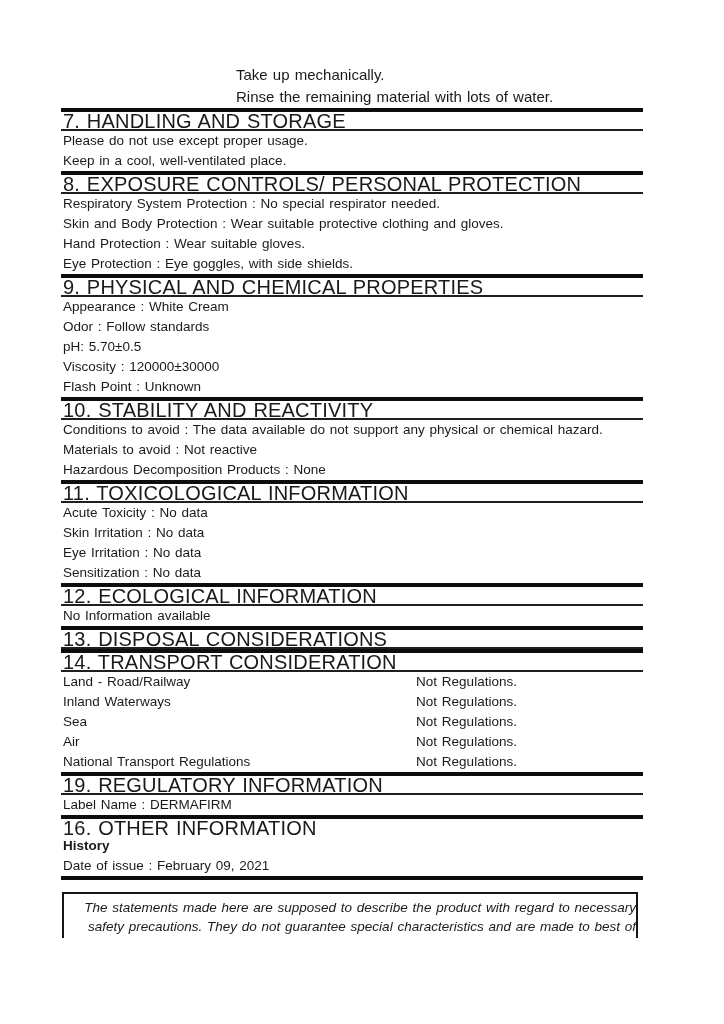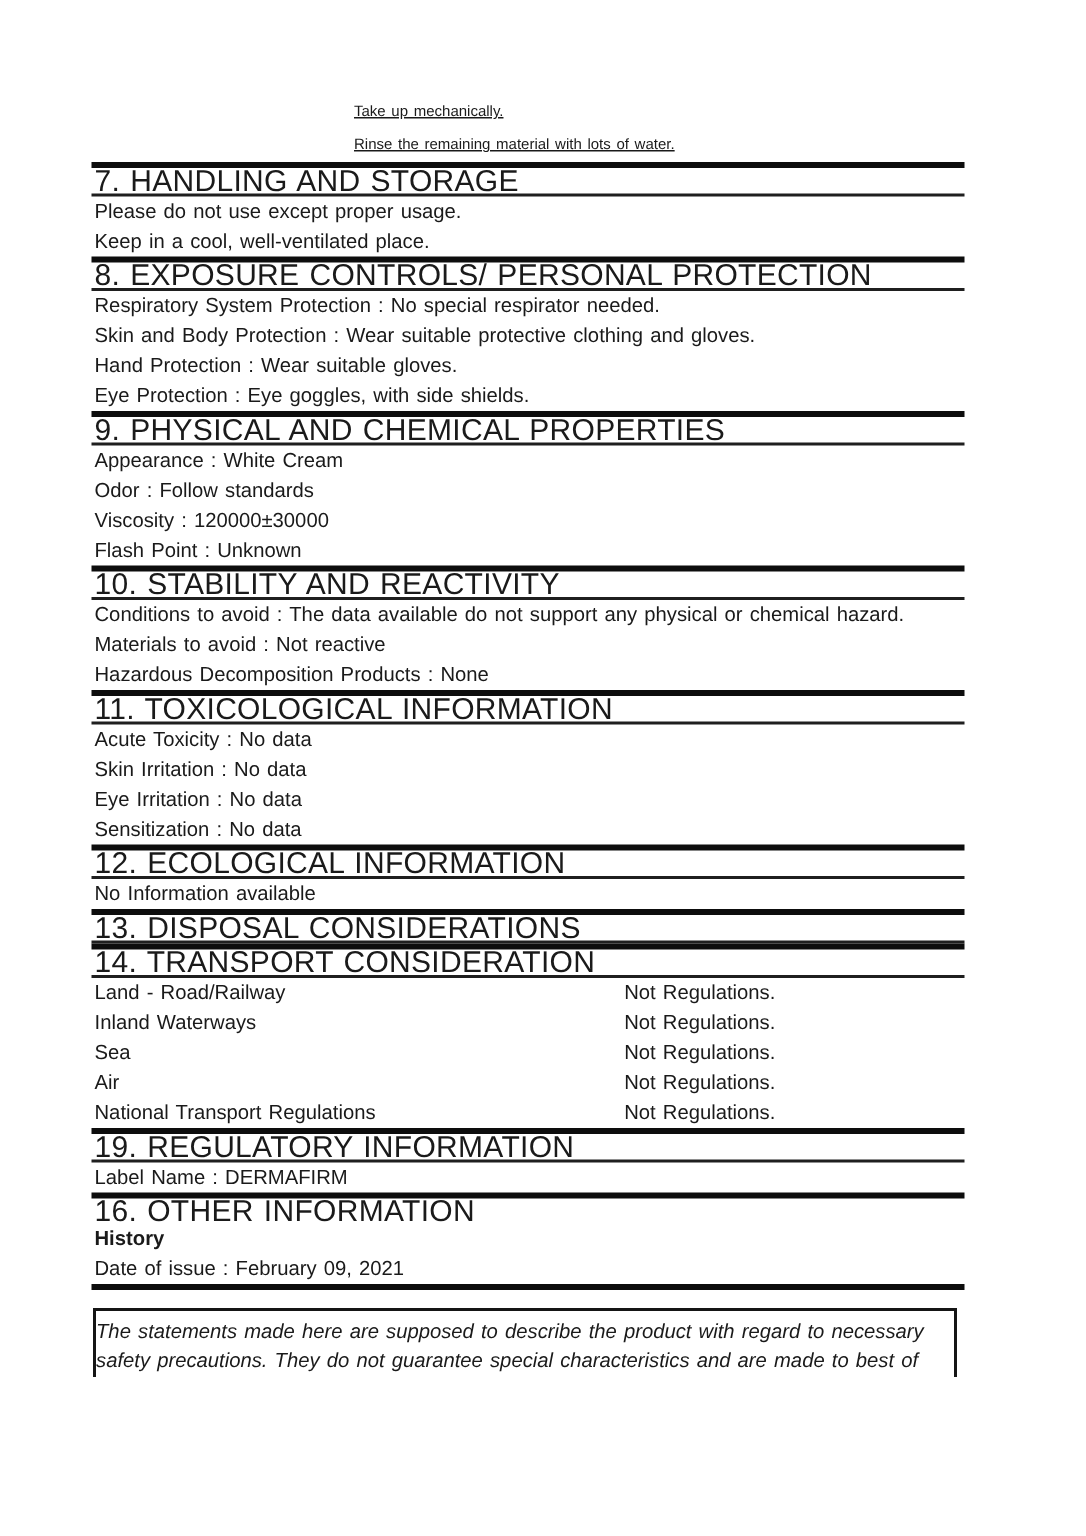--- a/index.html
+++ b/index.html
@@ -19,27 +19,26 @@
   .doc {
     position: absolute;
     left: 61px;
     top: 0;
     width: 582px;
   }
   .preamble {
     padding-top: 64px;
   }
   .pre-line {
-    font-size: 10px;
+    font-size: 15px;
     height: 22px;
     line-height: 22px;
     padding-left: 175px;
     white-space: nowrap;
     word-spacing: 1px;
-    text-decoration: underline;
   }
   .rule-thick {
     height: 4px;
     background: #0d0d0d;
   }
   .rule-thin {
     height: 2px;
     background: #1f1f1f;
   }
   .sec-h {
@@ -83,21 +82,21 @@
   .disclaimer {
     margin-top: 12px;
     margin-left: 1px;
     width: 572px;
     height: 40px;
     border: 2px solid #151515;
     border-bottom: none;
     font-style: italic;
     font-size: 13.5px;
     line-height: 19px;
-    text-align: left;
+    text-align: right;
     padding-top: 4px;
     overflow: hidden;
     word-spacing: 1px;
   }
 </style>
 </head>
 <body>
 
 <div class="doc">
 
@@ -117,20 +116,21 @@
       <div class="rule-thin"></div>
       <div class="bline">Respiratory System Protection : No special respirator needed.</div>
       <div class="bline">Skin and Body Protection : Wear suitable protective clothing and gloves.</div>
       <div class="bline">Hand Protection : Wear suitable gloves.</div>
       <div class="bline">Eye Protection : Eye goggles, with side shields.</div>
       <div class="rule-thick"></div>
       <div class="sec-h">9. PHYSICAL AND CHEMICAL PROPERTIES</div>
       <div class="rule-thin"></div>
       <div class="bline">Appearance : White Cream</div>
       <div class="bline">Odor : Follow standards</div>
+      <div class="bline">pH: 5.70±0.5</div>
       <div class="bline">Viscosity : 120000±30000</div>
       <div class="bline">Flash Point : Unknown</div>
       <div class="rule-thick"></div>
       <div class="sec-h">10. STABILITY AND REACTIVITY</div>
       <div class="rule-thin"></div>
       <div class="bline">Conditions to avoid : The data available do not support any physical or chemical hazard.</div>
       <div class="bline">Materials to avoid : Not reactive</div>
       <div class="bline">Hazardous Decomposition Products : None</div>
       <div class="rule-thick"></div>
       <div class="sec-h">11. TOXICOLOGICAL INFORMATION</div>

